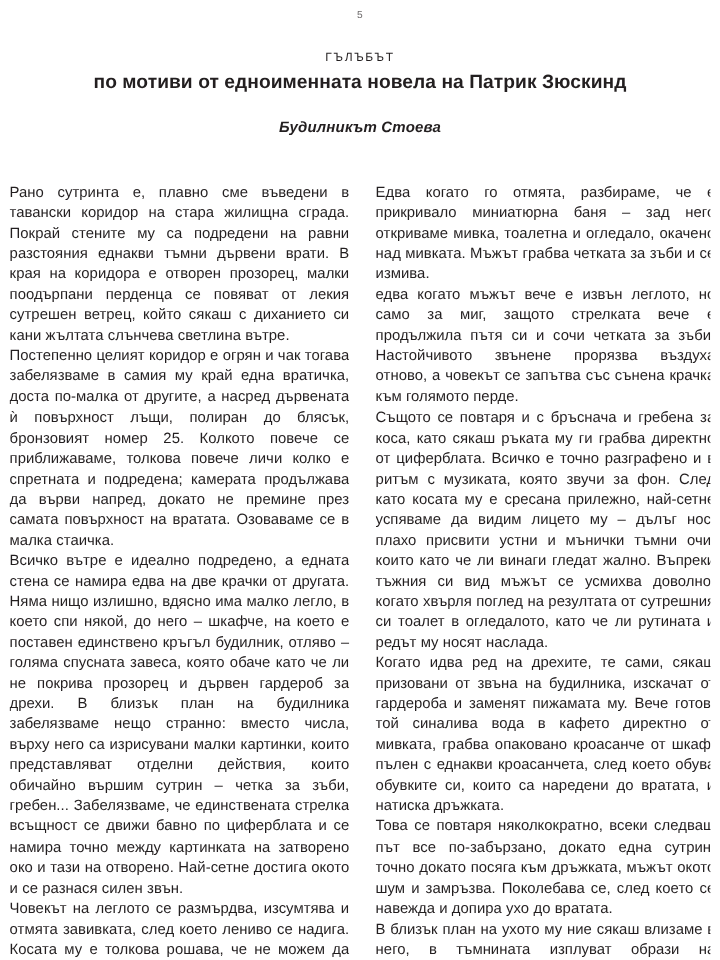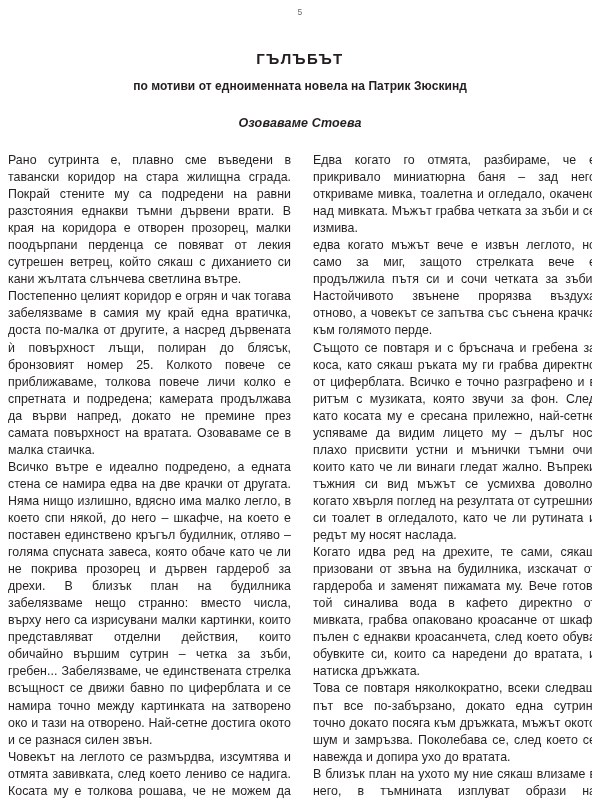--- a/index.html
+++ b/index.html
@@ -41,29 +41,29 @@
 
   
   .masthead {
     position: absolute;
     top: 40px;
     left: 0;
     width: 600px;
     text-align: center;
   }
   .doc-title {
-    font-size: 15px;
-    font-weight: bold;
+    font-size: 10px;
+    font-weight: normal;
     letter-spacing: 1.4px;
     line-height: 17px;
     color: #231f20;
-    margin: 10px;
+    margin: 0;
   }
   .doc-subtitle {
-    font-size: 12px;
+    font-size: 16px;
     font-weight: bold;
     line-height: 18px;
     margin: 3px 0 0 0;
     color: #231f20;
     letter-spacing: 0.05px;
   }
   .doc-author {
     font-size: 12.5px;
     font-weight: bold;
     font-style: italic;
@@ -110,21 +110,21 @@
 </head>
 <body>
 
 <div class="page">
 
   <div class="folio">5</div>
 
   <div class="masthead">
     <h1 class="doc-title">ГЪЛЪБЪТ</h1>
     <div class="doc-subtitle">по мотиви от едноименната новела на Патрик Зюскинд</div>
-    <div class="doc-author">Озоваваме Стоева</div>
+    <div class="doc-author">Будилникът Стоева</div>
   </div>
 
   <div class="columns">
 
     <div class="column">
       <p>Рано сутринта е, плавно сме въведени в тавански коридор на стара жилищна сграда. Покрай стените му са подредени на равни разстояния еднакви тъмни дървени врати. В края на коридора е отворен прозорец, малки поодърпани перденца се повяват от лекия сутрешен ветрец, който сякаш с диханието си кани жълтата слънчева светлина вътре.</p>
       <p>Постепенно целият коридор е огрян и чак тогава забелязваме в самия му край една вратичка, доста по-малка от другите, а насред дървената ѝ повърхност лъщи, полиран до блясък, бронзовият номер 25. Колкото повече се приближаваме, толкова повече личи колко е спретната и подредена; камерата продължава да върви напред, докато не премине през самата повърхност на вратата. Озоваваме се в малка стаичка.</p>
       <p>Всичко вътре е идеално подредено, а едната стена се намира едва на две крачки от другата. Няма нищо излишно, вдясно има малко легло, в което спи някой, до него – шкафче, на което е поставен единствено кръгъл будилник, отляво – голяма спусната завеса, която обаче като че ли не покрива прозорец и дървен гардероб за дрехи. В близък план на будилника забелязваме нещо странно: вместо числа, върху него са изрисувани малки картинки, които представляват отделни действия, които обичайно вършим сутрин – четка за зъби, гребен... Забелязваме, че единствената стрелка всъщност се движи бавно по циферблата и се намира точно между картинката на затворено око и тази на отворено. Най-сетне достига окото и се разнася силен звън.</p>
       <p>Човекът на леглото се размърдва, изсумтява и отмята завивката, след което лениво се надига. Косата му е толкова рошава, че не можем да видим лицето му. Будилникът млъква</p>
     </div>

